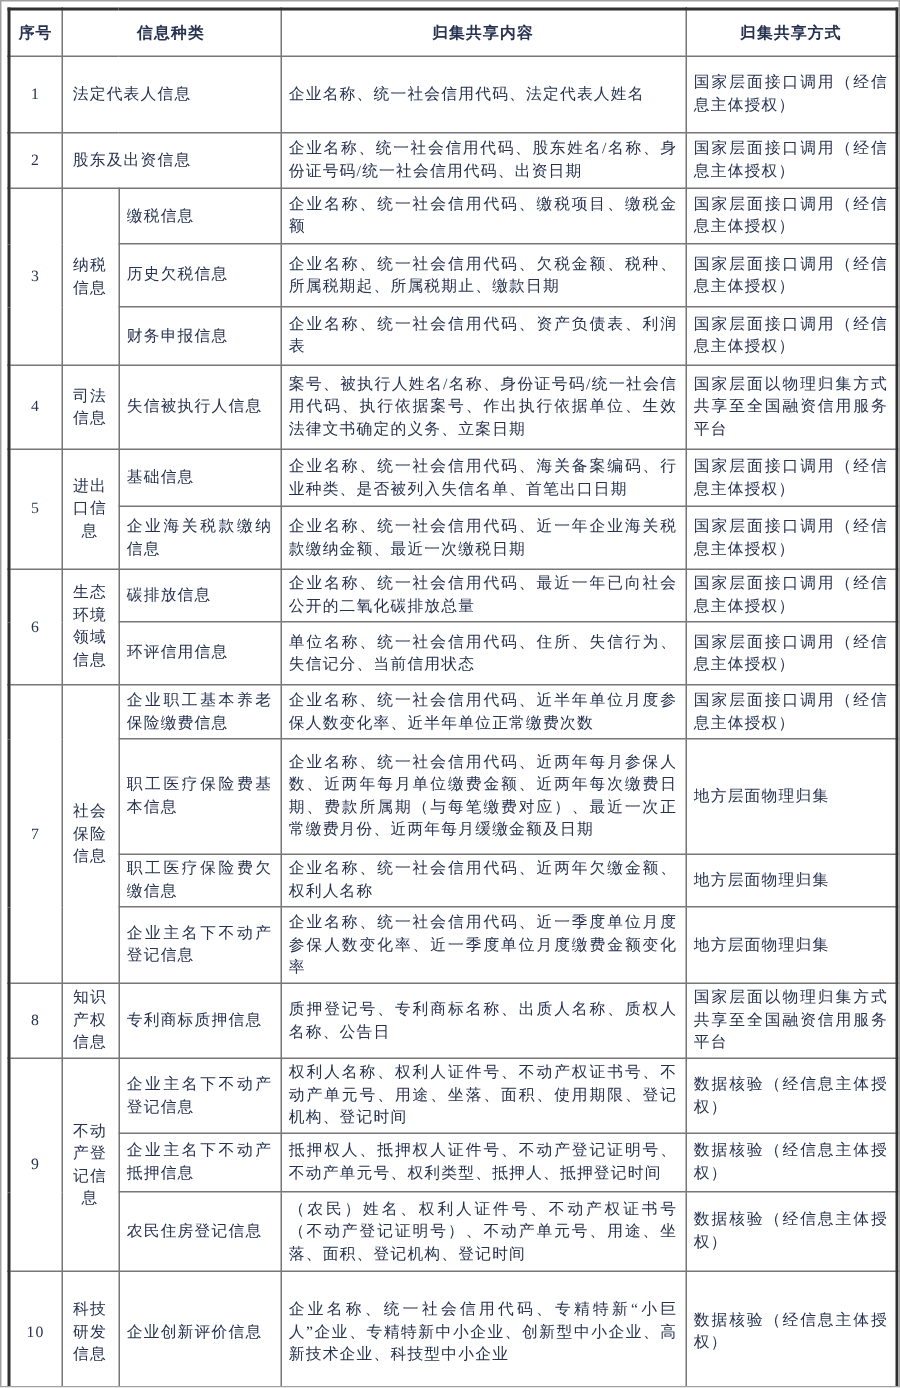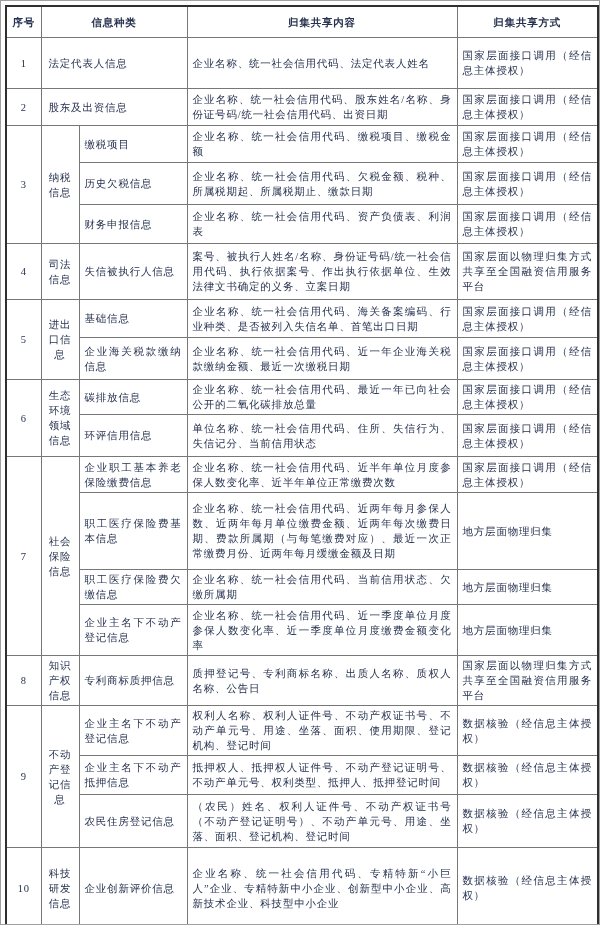--- a/index.html
+++ b/index.html
@@ -90,21 +90,21 @@
         </tr>
         <tr style="height: 37px;">
           <td class="cell-no mj" rowspan="1">2</td>
           <td class="cell-category merged-cat mj" rowspan="1" colspan="2">股东及出资信息</td>
           <td class="cell-content mj">企业名称、统一社会信用代码、股东姓名/名称、身份证号码/统一社会信用代码、出资日期</td>
           <td class="cell-method mj">国家层面接口调用（经信息主体授权）</td>
         </tr>
         <tr style="height: 37px;">
           <td class="cell-no mj" rowspan="3">3</td>
           <td class="cell-category mj" rowspan="3">纳税信息</td>
-          <td class="cell-subtype mj">缴税项目</td>
+          <td class="cell-subtype mj">缴税信息</td>
           <td class="cell-content mj">企业名称、统一社会信用代码、缴税项目、缴税金额</td>
           <td class="cell-method mj">国家层面接口调用（经信息主体授权）</td>
         </tr>
         <tr style="height: 42px; padding-left: 32px;">
           <td class="cell-subtype">历史欠税信息</td>
           <td class="cell-content">企业名称、统一社会信用代码、欠税金额、税种、所属税期起、所属税期止、缴款日期</td>
           <td class="cell-method">国家层面接口调用（经信息主体授权）</td>
         </tr>
         <tr style="height: 39px; margin-top: 19px;">
           <td class="cell-subtype">财务申报信息</td>
@@ -149,21 +149,21 @@
           <td class="cell-content mj">企业名称、统一社会信用代码、近半年单位月度参保人数变化率、近半年单位正常缴费次数</td>
           <td class="cell-method mj">国家层面接口调用（经信息主体授权）</td>
         </tr>
         <tr style="height: 77px;">
           <td class="cell-subtype">职工医疗保险费基本信息</td>
           <td class="cell-content">企业名称、统一社会信用代码、近两年每月参保人数、近两年每月单位缴费金额、近两年每次缴费日期、费款所属期（与每笔缴费对应）、最近一次正常缴费月份、近两年每月缓缴金额及日期</td>
           <td class="cell-method">地方层面物理归集</td>
         </tr>
         <tr style="height: 32px; padding-left: 11px;">
           <td class="cell-subtype">职工医疗保险费欠缴信息</td>
-          <td class="cell-content">企业名称、统一社会信用代码、当前信用状态、欠缴所属期</td>
+          <td class="cell-content">企业名称、统一社会信用代码、近两年欠缴金额、权利人名称</td>
           <td class="cell-method">地方层面物理归集</td>
         </tr>
         <tr style="height: 51px;">
           <td class="cell-subtype">企业主名下不动产登记信息</td>
           <td class="cell-content">企业名称、统一社会信用代码、近一季度单位月度参保人数变化率、近一季度单位月度缴费金额变化率</td>
           <td class="cell-method">地方层面物理归集</td>
         </tr>
         <tr style="height: 50px;">
           <td class="cell-no mj" rowspan="1">8</td>
           <td class="cell-category mj" rowspan="1">知识产权信息</td>

